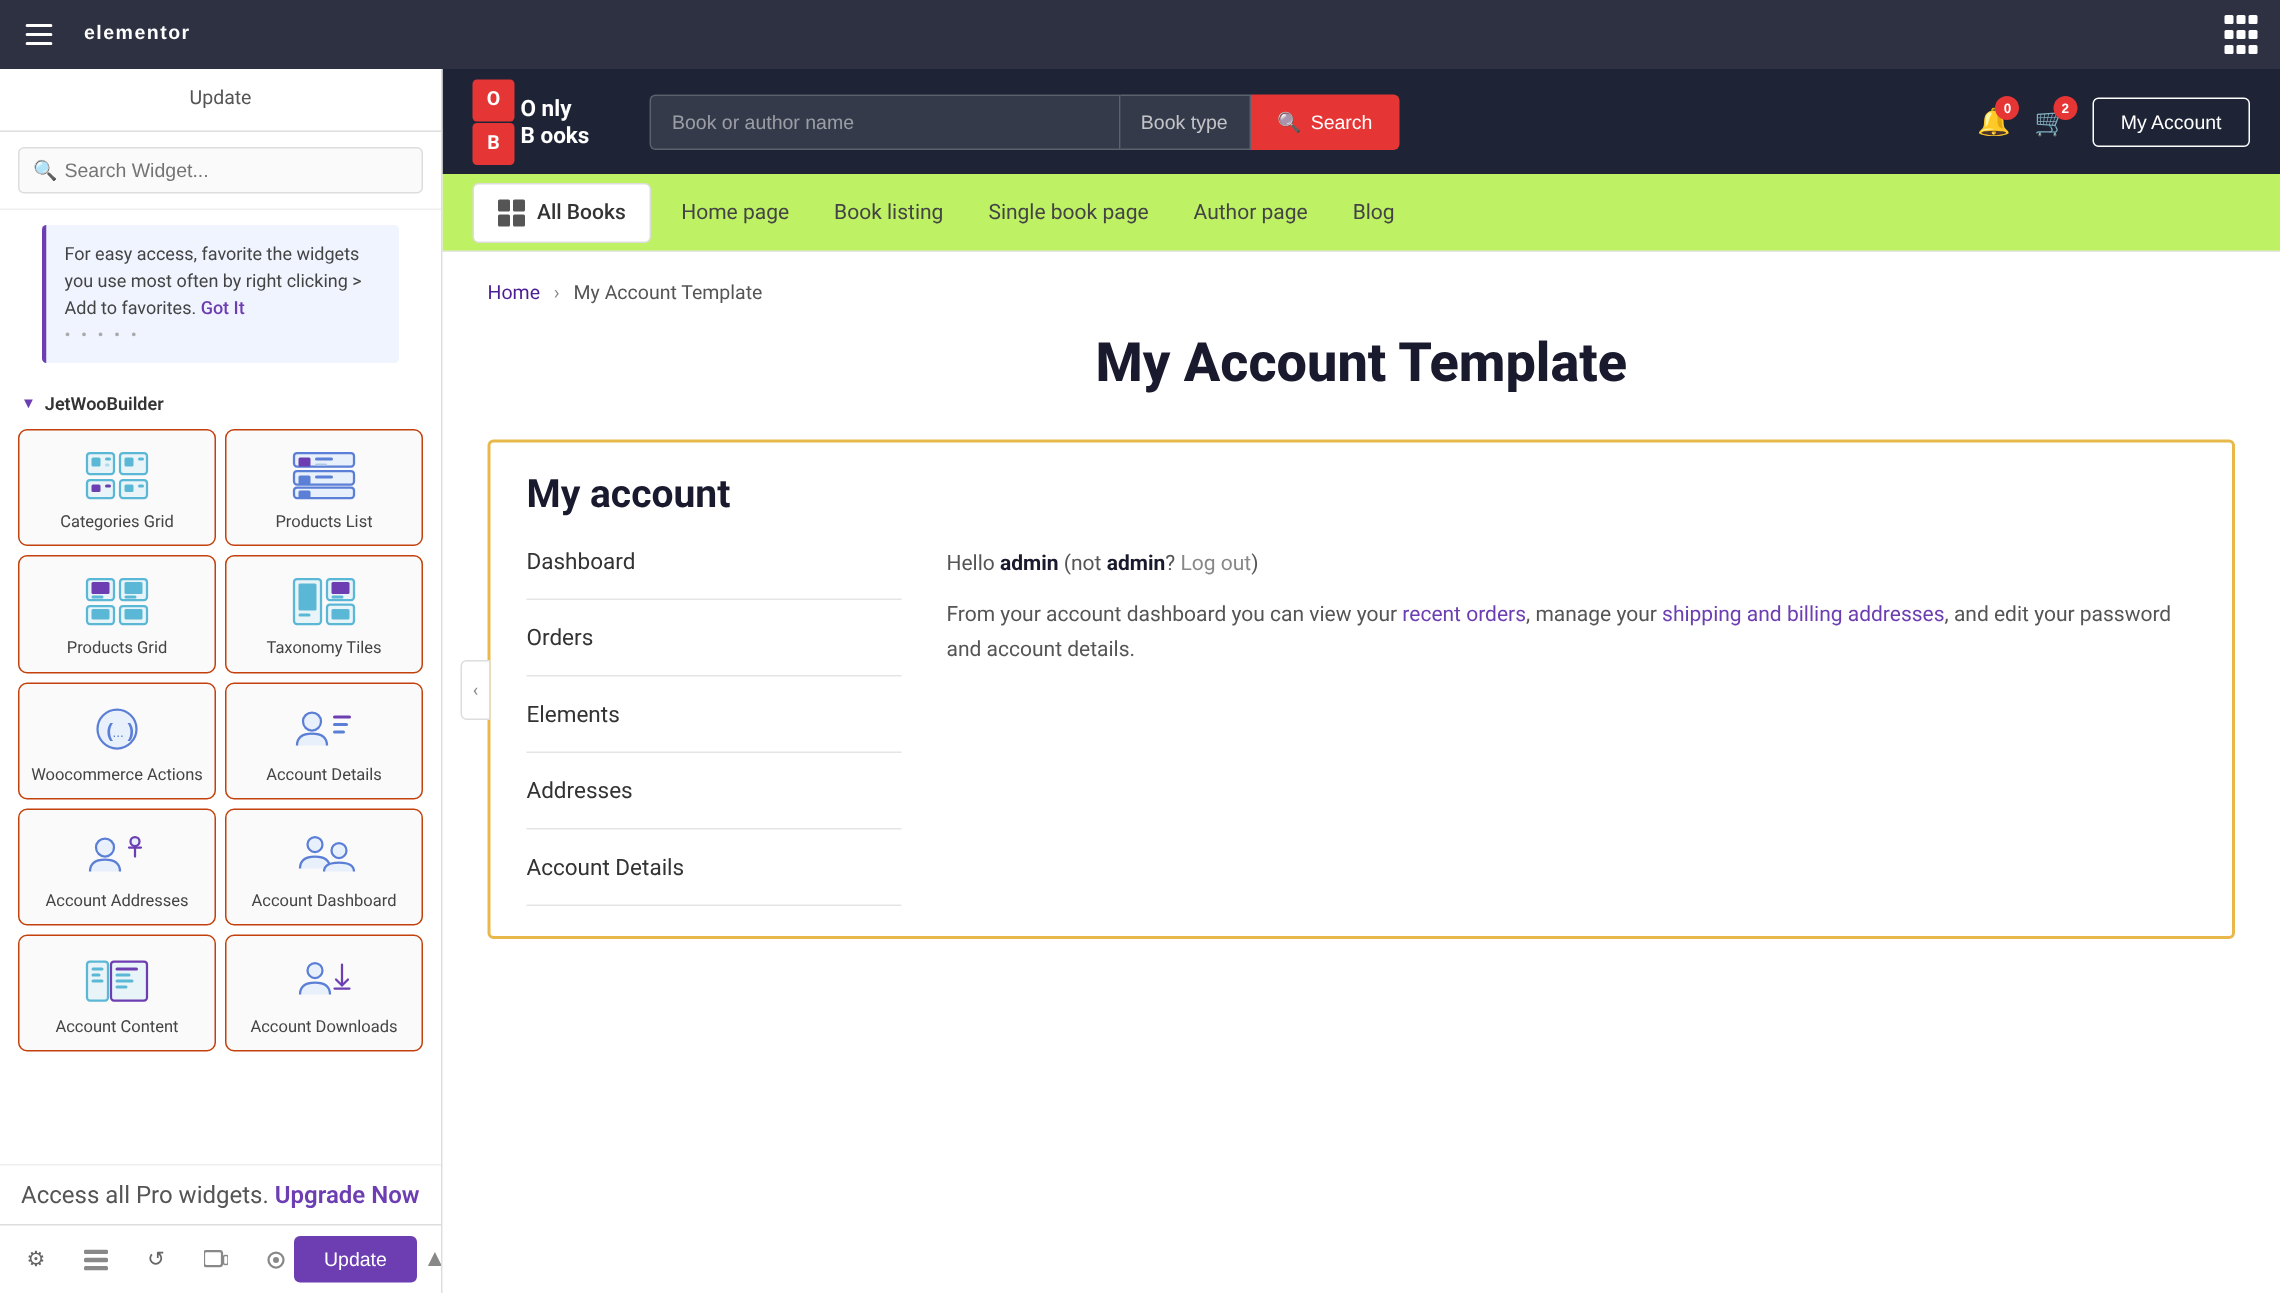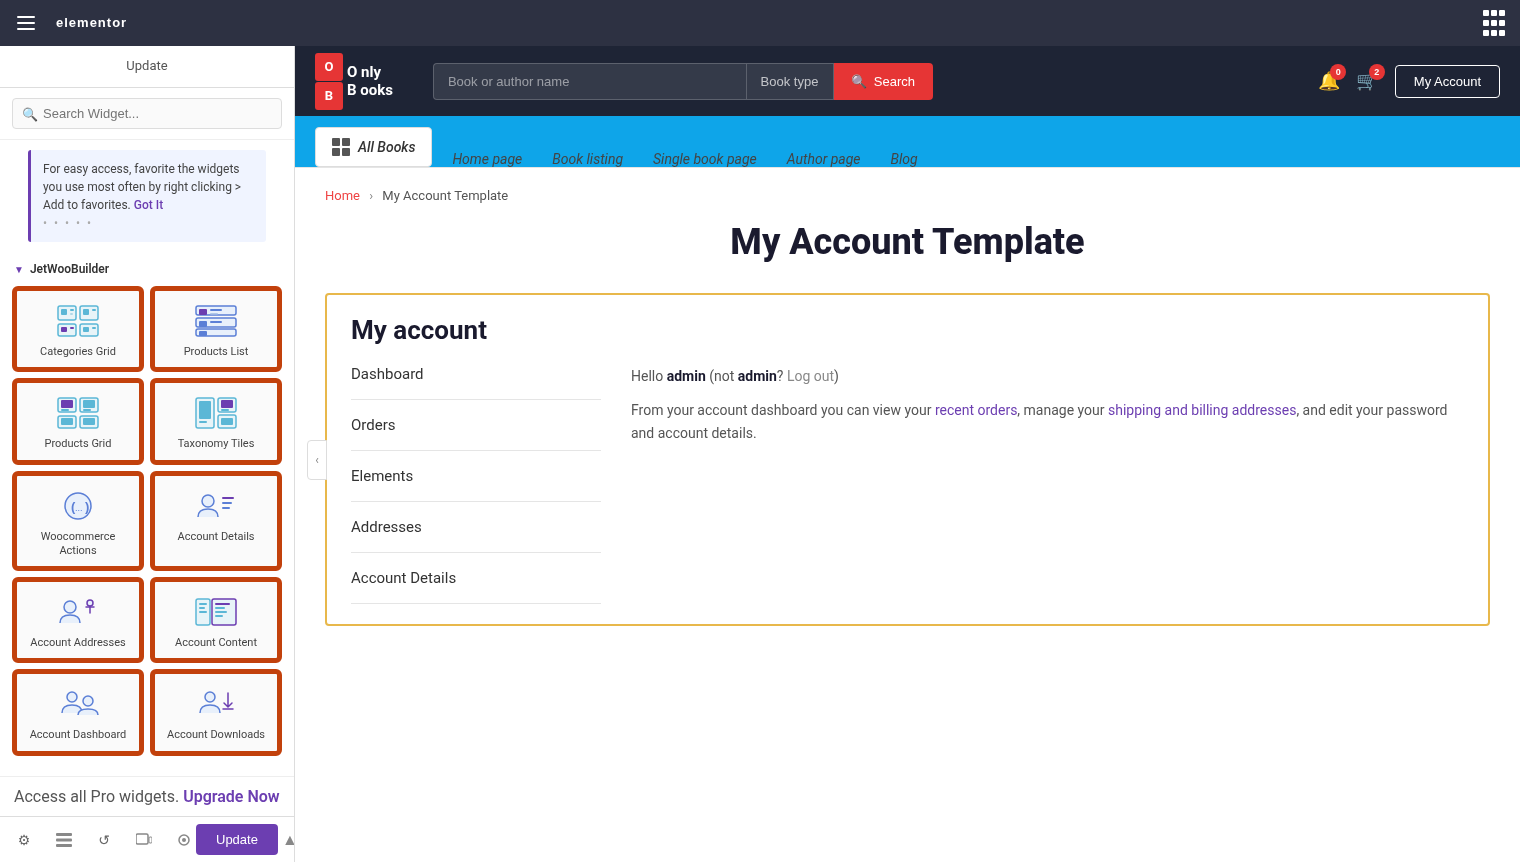--- a/index.html
+++ b/index.html
@@ -52,21 +52,21 @@
       display: flex; align-items: center; gap: 6px;
     }
     .section-label .arrow { color: #6c3eb1; font-size: 10px; }
 
     .widgets-grid {
       display: grid; grid-template-columns: 1fr 1fr;
       gap: 6px; padding: 4px 12px 10px;
       overflow-y: auto;
     }
     .widget-item {
-      border: 5px solid #c2410c; border-radius: 6px; padding: 12px 6px 8px;
+      border: 1px solid #c2410c; border-radius: 6px; padding: 12px 6px 8px;
       display: flex; flex-direction: column; align-items: center; gap: 6px;
       cursor: pointer; background: #fafafa; transition: border-color 0.2s;
     }
     .widget-icon { width: 44px; height: 36px; display: flex; align-items: center; justify-content: center; }
     .widget-label { font-size: 11px; color: #444; text-align: center; line-height: 1.3; }
 
     .upgrade-bar {
       padding: 10px 14px; font-size: 16px; color: #555; border-top: 1px solid #eee;
       margin-top: auto;
     }
@@ -127,40 +127,39 @@
       color: #fff; font-size: 9px; font-weight: 700; width: 16px; height: 16px;
       border-radius: 50%; display: flex; align-items: center; justify-content: center;
     }
     .my-account-btn {
       background: transparent; color: #fff; border: 1px solid #fff;
       padding: 8px 18px; font-size: 13px; border-radius: 4px; cursor: pointer;
     }
 
     
     .site-nav {
-      background: #0ea5e9; border-bottom: 1px solid #e5e5e5;
-      display: flex; align-items: flex-end; padding: 0 20px; height: 52px;
+      background: #bef264; border-bottom: 1px solid #e5e5e5;
+      display: flex; align-items: center; padding: 0 20px; height: 52px;
       flex-shrink: 0;
-      font-style: italic;
     }
     .nav-all-books {
       display: flex; align-items: center; gap: 8px; padding: 10px 16px;
       border: 1px solid #ddd; border-radius: 4px; font-size: 14px;
       font-weight: 500; cursor: pointer; background: #fff; margin-right: 20px;
       color: #333;
     }
     .nav-grid-icon { display: grid; grid-template-columns: repeat(2,8px); gap: 2px; }
     .nav-grid-icon span { width: 8px; height: 8px; background: #555; border-radius: 1px; }
     .nav-links { display: flex; gap: 30px; }
     .nav-link { font-size: 14px; color: #444; text-decoration: none; cursor: pointer; }
 
     
     .page-content { flex: 1; overflow-y: auto; padding: 20px 30px; background: #fff; position: relative; }
     .breadcrumb { font-size: 13px; color: #888; margin-bottom: 18px; }
-    .breadcrumb a { color: #ef4444; text-decoration: none; }
+    .breadcrumb a { color: #4c1d95; text-decoration: none; }
     .breadcrumb .sep { margin: 0 6px; }
     .breadcrumb .current { color: #555; }
 
     .page-title { font-size: 36px; font-weight: 800; text-align: center; color: #1a1a2e; margin-bottom: 30px; }
 
     .account-section {
       border: 2px solid #e8b84b; border-radius: 4px; padding: 20px 24px;
       position: relative;
     }
     .section-heading { font-size: 26px; font-weight: 700; color: #1a1a2e; margin-bottom: 20px; }
@@ -347,44 +346,44 @@
             <path d="M34 8 L34 18 M30 12 L38 12" stroke="#6c3eb1" stroke-width="1.5" stroke-linecap="round"></path>
             <circle cx="34" cy="8" r="3" fill="#e8f0fb" stroke="#6c3eb1" stroke-width="1.5"></circle>
           </svg>
         </div>
         <div class="widget-label">Account Addresses</div>
       </div>
 
       <div class="widget-item">
         <div class="widget-icon">
           <svg width="44" height="34" viewBox="0 0 44 34">
+            <circle cx="16" cy="10" r="5" fill="#e8f0fb" stroke="#5b7fd6" stroke-width="1.5"></circle>
+            <path d="M6 26 Q6 18 16 18 Q26 18 26 26" stroke="#5b7fd6" stroke-width="1.5" fill="#e8f0fb"></path>
+            <circle cx="32" cy="14" r="5" fill="#e8f0fb" stroke="#5b7fd6" stroke-width="1.5"></circle>
+            <path d="M22 28 Q22 22 32 22 Q42 22 42 28" stroke="#5b7fd6" stroke-width="1.5" fill="#e8f0fb"></path>
+          </svg>
+        </div>
+        <div class="widget-label">Account Dashboard</div>
+      </div>
+
+      <div class="widget-item">
+        <div class="widget-icon">
+          <svg width="44" height="34" viewBox="0 0 44 34">
             <rect x="2" y="4" width="14" height="26" rx="2" fill="#e8f4f8" stroke="#5bb7d6" stroke-width="1.5"></rect>
             <rect x="5" y="8" width="8" height="2" rx="1" fill="#5bb7d6"></rect>
             <rect x="5" y="12" width="6" height="2" rx="1" fill="#5bb7d6"></rect>
             <rect x="5" y="16" width="8" height="2" rx="1" fill="#5bb7d6"></rect>
             <rect x="18" y="4" width="24" height="26" rx="2" fill="#e8f4f8" stroke="#6c3eb1" stroke-width="1.5"></rect>
             <rect x="21" y="8" width="15" height="2" rx="1" fill="#6c3eb1"></rect>
             <rect x="21" y="12" width="10" height="2" rx="1" fill="#5bb7d6"></rect>
             <rect x="21" y="16" width="12" height="2" rx="1" fill="#5bb7d6"></rect>
             <rect x="21" y="20" width="8" height="2" rx="1" fill="#5bb7d6"></rect>
           </svg>
         </div>
         <div class="widget-label">Account Content</div>
-      </div>
-
-      <div class="widget-item">
-        <div class="widget-icon">
-          <svg width="44" height="34" viewBox="0 0 44 34">
-            <circle cx="16" cy="10" r="5" fill="#e8f0fb" stroke="#5b7fd6" stroke-width="1.5"></circle>
-            <path d="M6 26 Q6 18 16 18 Q26 18 26 26" stroke="#5b7fd6" stroke-width="1.5" fill="#e8f0fb"></path>
-            <circle cx="32" cy="14" r="5" fill="#e8f0fb" stroke="#5b7fd6" stroke-width="1.5"></circle>
-            <path d="M22 28 Q22 22 32 22 Q42 22 42 28" stroke="#5b7fd6" stroke-width="1.5" fill="#e8f0fb"></path>
-          </svg>
-        </div>
-        <div class="widget-label">Account Dashboard</div>
       </div>
 
       <div class="widget-item">
         <div class="widget-icon">
           <svg width="44" height="34" viewBox="0 0 44 34">
             <circle cx="16" cy="10" r="5" fill="#e8f0fb" stroke="#5b7fd6" stroke-width="1.5"></circle>
             <path d="M6 26 Q6 18 16 18 Q26 18 26 26" stroke="#5b7fd6" stroke-width="1.5" fill="#e8f0fb"></path>
             <path d="M34 6 L34 20 M30 16 L34 20 L38 16" stroke="#6c3eb1" stroke-width="1.5" stroke-linecap="round" fill="none"></path>
             <path d="M29 22 L39 22" stroke="#6c3eb1" stroke-width="1.5" stroke-linecap="round"></path>
           </svg>

